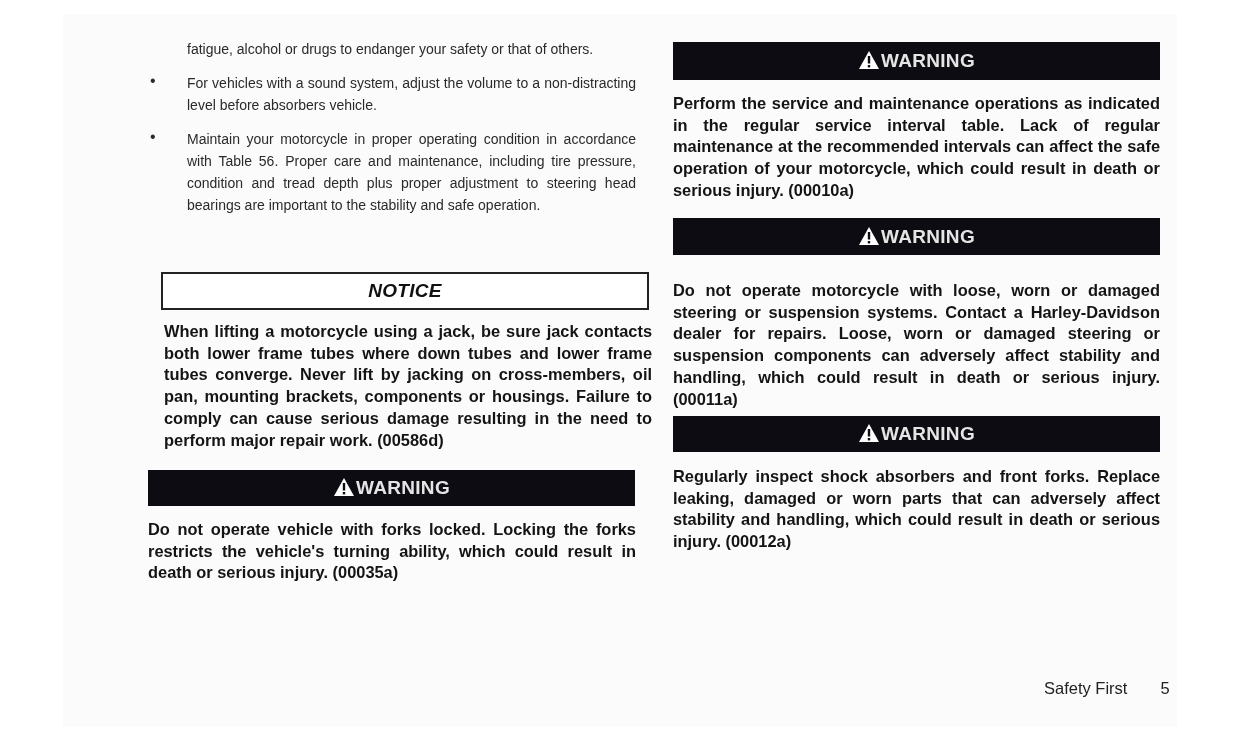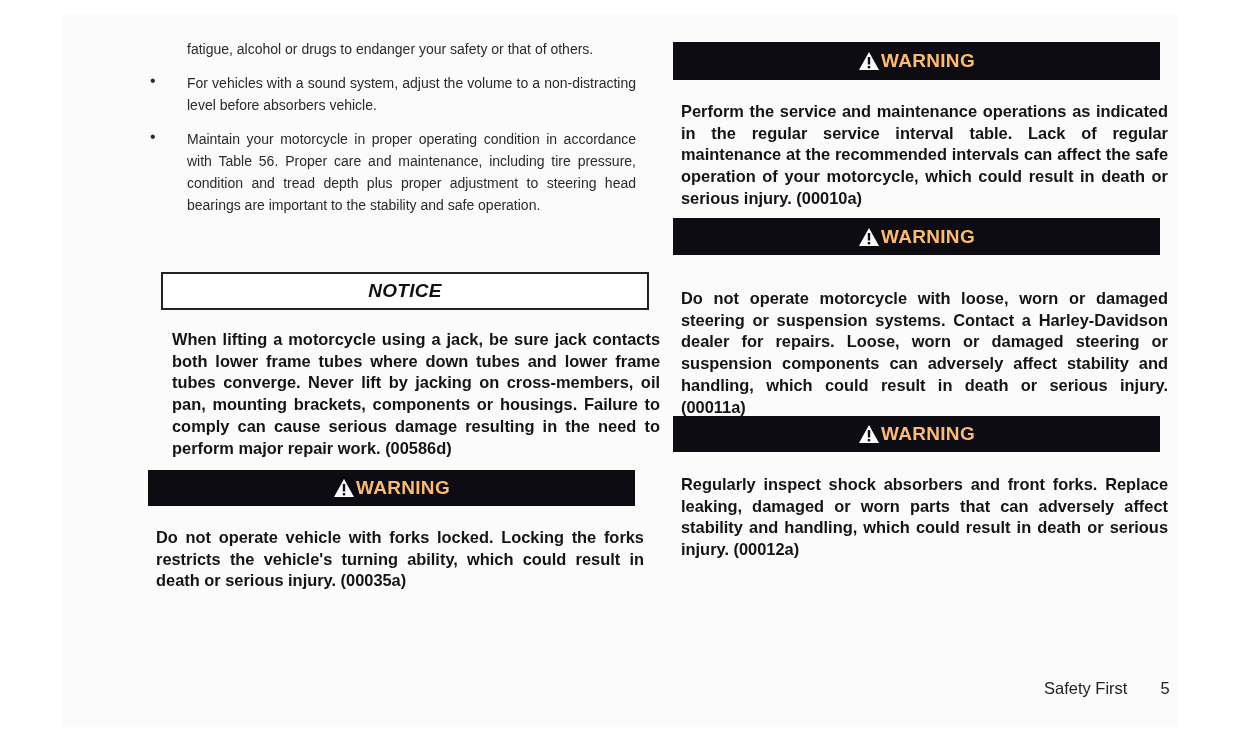--- a/index.html
+++ b/index.html
@@ -26,26 +26,26 @@
     position: absolute; left: 148px; top: 272px; width: 484px; height: 34px;
     border: 2px solid #222; background: #fff;
     display: flex; align-items: center; justify-content: center; margin-left: 13px;
   }
   .notice-label { font-weight: bold; font-style: italic; font-size: 19px; color: #111; letter-spacing: 0.3px; }
 
   .warn-bar {
     position: absolute; height: 37px; background: #0d0c12;
     display: flex; align-items: center; justify-content: center;
   }
-  .warn-label { color: #fdba74; font-weight: bold; font-size: 19px; letter-spacing: 0.3px; display:flex; align-items:center; }
+  .warn-label { color: #e5e5e5; font-weight: bold; font-size: 19px; letter-spacing: 0.3px; display:flex; align-items:flex-start; }
   .warn-icon { width: 22px; height: 20px; margin-right: 1px; display:inline-block; }
 
   .bold-text {
     position: absolute; font-weight: bold; font-size: 16.4px; line-height: 21.7px;
-    color: #141414; text-align: justify; margin: 8px;
+    color: #141414; text-align: justify; margin: 0;
   }
 
   .footer {
     position: absolute; left: 1044px; top: 679px; font-size: 16.5px; color: #222;
     display: flex; gap: 33px;
   }
 </style>
 </head>
 <body>
 

